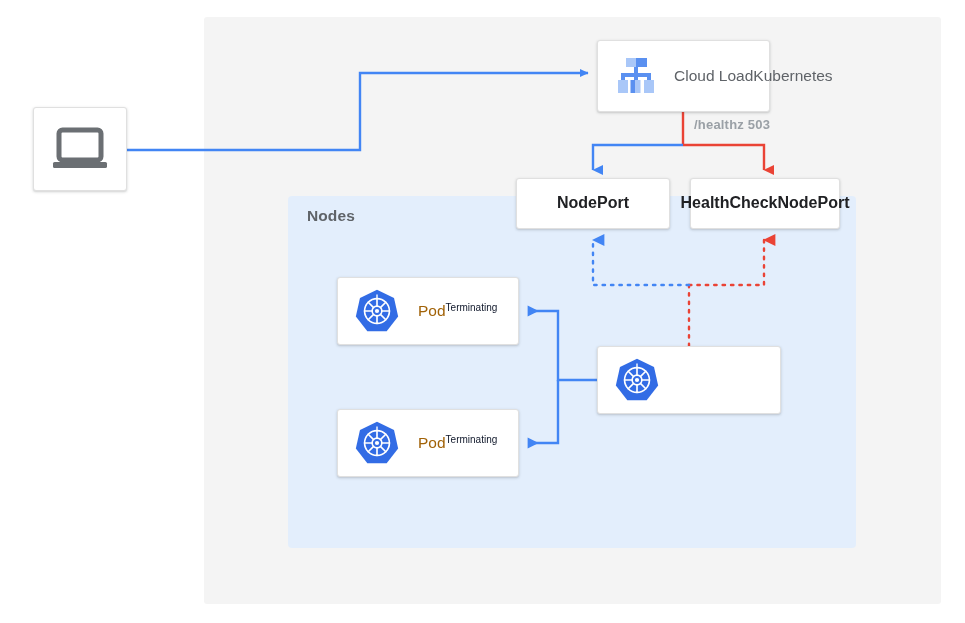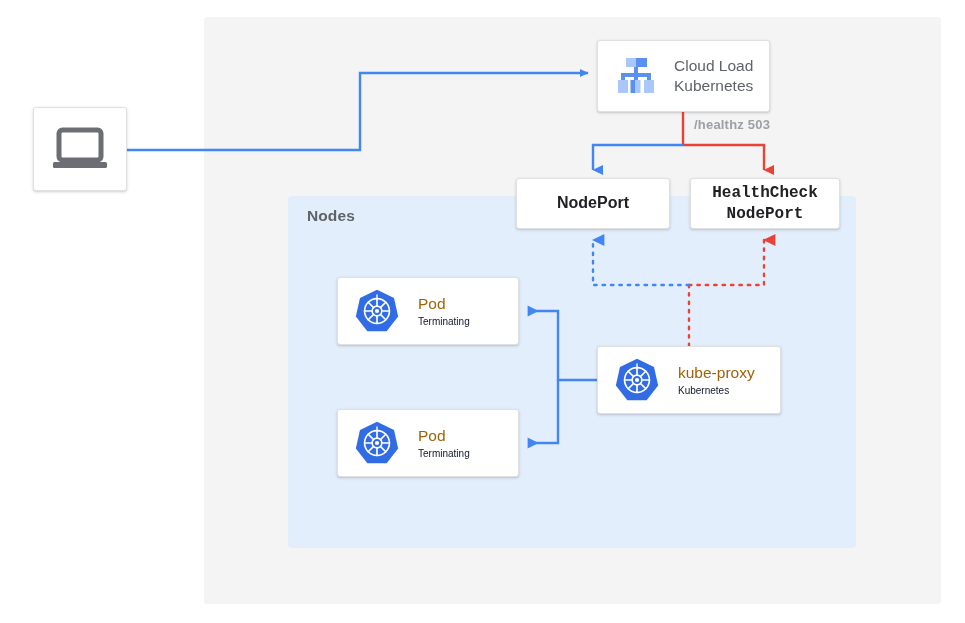--- a/index.html
+++ b/index.html
@@ -28,21 +28,21 @@
   .card{
     position:absolute;background:#ffffff;border:1px solid #e0e0e0;
     border-radius:3px;box-sizing:border-box;
     box-shadow:0 1px 2px rgba(60,64,67,.18), 0 1px 3px 1px rgba(60,64,67,.06);
   }
   .card.plain{
     display:flex;align-items:center;justify-content:center;text-align:center;
   }
   .card.icon-card{display:flex;align-items:center;}
 
-  .card-text-wrap{display:flex;flex-direction:column;justify-content:flex-end;}
+  .card-text-wrap{display:flex;flex-direction:row;justify-content:flex-end;}
   .card-title{font-size:15.5px;color:#a16207;line-height:1.32;white-space:nowrap;}
   .card-title.gray{color:#5f6368;}
   .card-sub{font-size:10px;color:#0f172a;line-height:1.32;white-space:nowrap;}
   .card-strong{font-size:16px;font-weight:bold;color:#202124;line-height:1.28;}
 
   
   #client-card{left:33px;top:107px;width:94px;height:84px;justify-content:center;}
   #clb-card{left:597px;top:40px;width:173px;height:72px;padding-left:10px;}
   #nodeport-card{left:516px;top:178px;width:154px;height:51px;}
   #hcnodeport-card{left:690px;top:178px;width:150px;height:51px;}
@@ -145,21 +145,21 @@
       <span class="card-title gray">Cloud Load</span>
       <span class="card-title gray">Kubernetes</span>
     </span>
   </div>
 
   <div class="card plain" id="nodeport-card">
     <span class="card-strong">NodePort</span>
   </div>
 
   <div class="card plain" id="hcnodeport-card">
-    <span style="display:flex;flex-direction:column;font-family:Liberation Mono, monospace;">
+    <span style="display:flex;flex-direction:row;">
       <span class="card-strong">HealthCheck</span>
       <span class="card-strong">NodePort</span>
     </span>
   </div>
 
   <div class="card icon-card" id="pod1-card">
     <span class="icon-slot k8s">
       <svg width="46" height="46" viewBox="0 0 100 100" aria-hidden="true">
         <polygon points="50,4 87,22 96,62 71,94 29,94 4,62 13,22" fill="#326ce5"></polygon>
         <g fill="none" stroke="#ffffff" stroke-width="3.6" stroke-linecap="round">
@@ -223,19 +223,15 @@
           <line x1="60.5" y1="50" x2="77" y2="50"></line>
           <line x1="30.9" y1="30.9" x2="42.6" y2="42.6"></line>
           <line x1="57.4" y1="57.4" x2="69.1" y2="69.1"></line>
           <line x1="69.1" y1="30.9" x2="57.4" y2="42.6"></line>
           <line x1="42.6" y1="57.4" x2="30.9" y2="69.1"></line>
         </g>
         <circle cx="50" cy="50" r="4.6" fill="#ffffff"></circle>
         <polygon points="50,14 50,22" fill="none" stroke="#ffffff" stroke-width="3"></polygon>
       </svg>
     </span>
-    <span class="card-text-wrap" style="margin-left:14px;">
-      <span class="card-title">kube-proxy</span>
-      <span class="card-sub">Kubernetes</span>
-    </span>
   </div>
 
 </div>
 
 </body></html>

